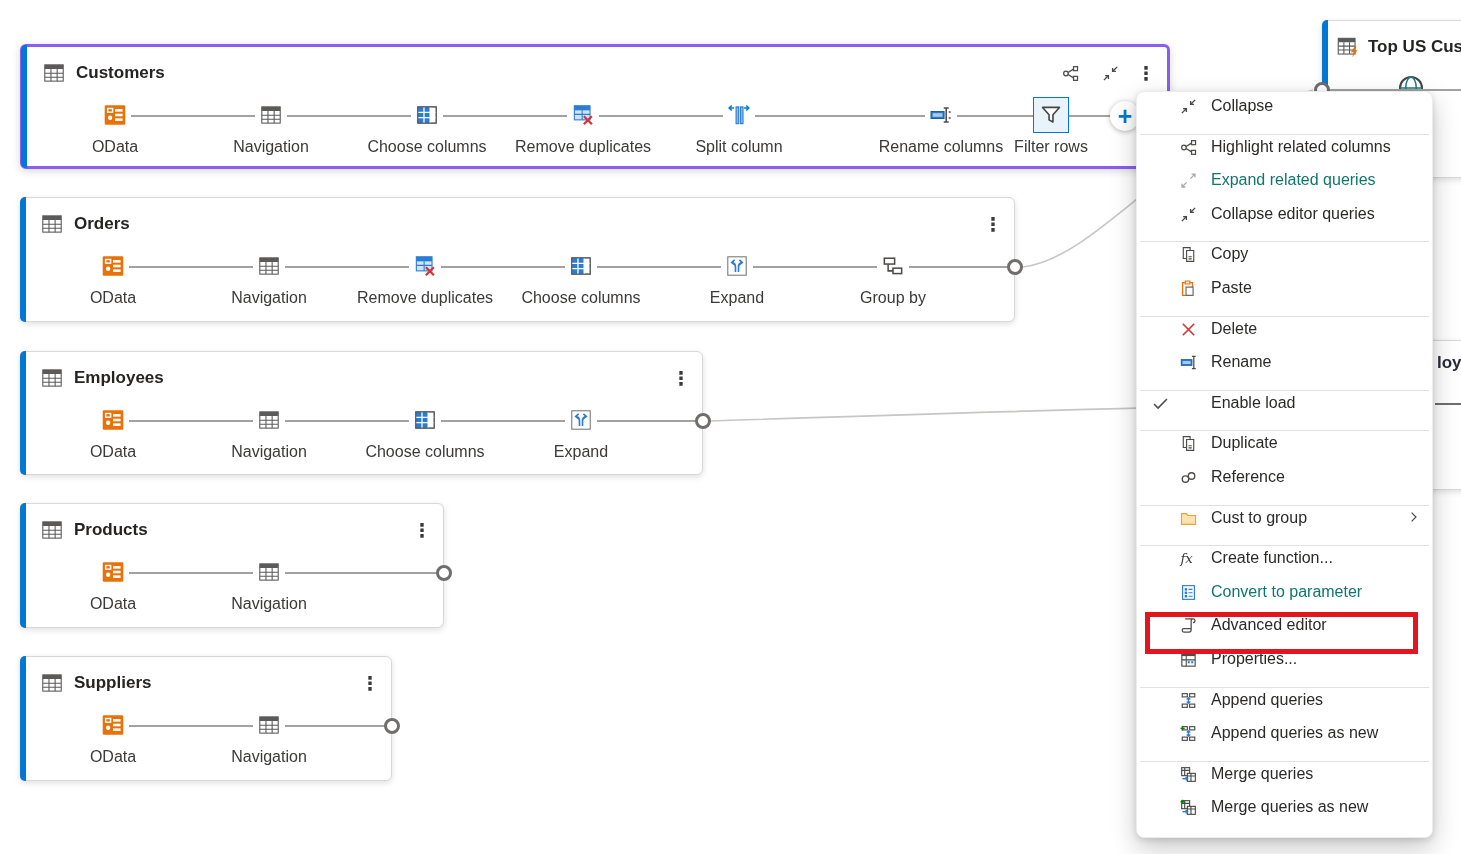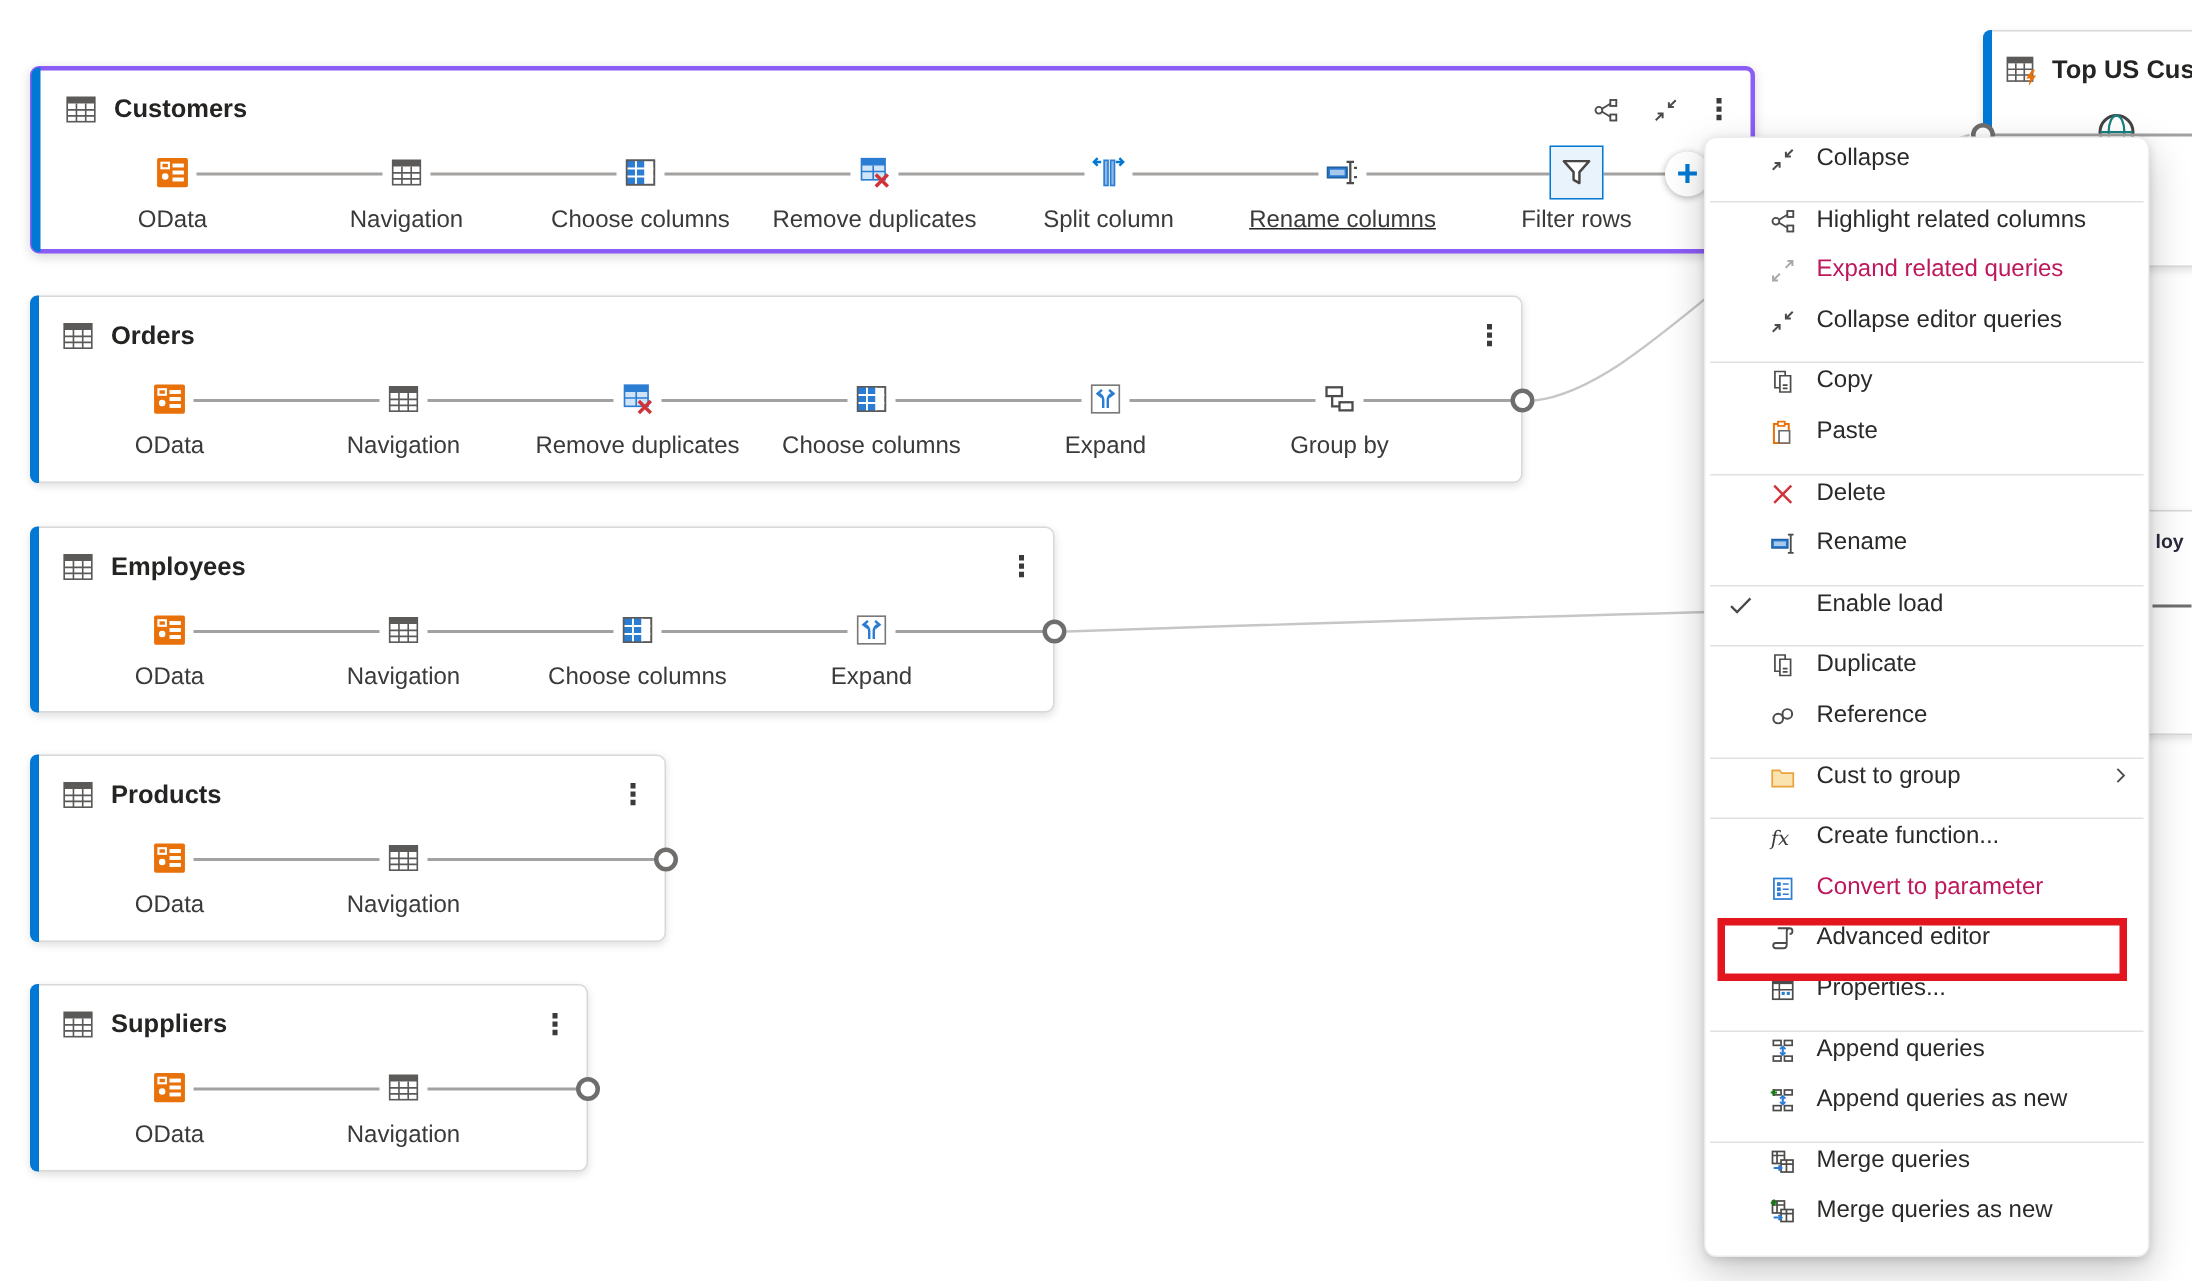--- a/index.html
+++ b/index.html
@@ -42,29 +42,29 @@
         display:flex;align-items:center;justify-content:center;line-height:1;z-index:3}
 
   
   .menu{position:absolute;left:1136px;top:91px;width:297px;z-index:10;background:#fff;
         border:1px solid #ececec;border-radius:8px;padding:5px 0;box-sizing:border-box;
         box-shadow:0 10px 26px rgba(0,0,0,.22),0 2px 6px rgba(0,0,0,.12)}
   .menu-item{height:33.6px;display:flex;align-items:flex-start;padding:0 10px 0 14px}
   .mi-check{width:28px;display:flex;align-items:center;flex:0 0 auto}
   .mi-icon{width:32px;display:flex;align-items:center;flex:0 0 auto}
   .mi-label{font-size:16px;color:#2b2a29;white-space:nowrap}
-  .menu-item.disabled .mi-label{color:#be185d}
+  .menu-item.disabled .mi-label{color:#0f766e}
   .mi-chevron{margin-left:auto;display:flex;align-items:center}
   .menu-sep{height:1px;background:#e3e1df;margin:3px 3px}
   .red-box{position:absolute;left:8px;right:14px;top:520px;height:42px;box-sizing:border-box;
         border:5px solid #e3161f;pointer-events:none;z-index:3}
 
   
   .sliver{z-index:5}
-  .sliver .ptitle{position:absolute;top:12px;left:26px;font-size:13px;font-weight:700;color:#2a2a3e}
+  .sliver .ptitle{position:absolute;top:12px;left:26px;font-size:17px;font-weight:700;color:#2a2a3e}
   .sliver .pline{position:absolute;top:62px;left:24px;width:26px;height:2px;background:#6f6e6d}
 </style>
 </head>
 <body>
 
 <svg class="wires" width="1461" height="854">
   <path d="M1023 267 C1100 258 1185 128 1313 90" stroke="#c8c6c4" stroke-width="1.6" fill="none"></path>
   <path d="M711 421 C950 413 1290 403 1461 402" stroke="#c8c6c4" stroke-width="1.6" fill="none"></path>
 </svg>
 
@@ -147,21 +147,21 @@
         <span class="step-icon">
           <svg viewBox="0 0 24 24" width="26" height="26">
             <path d="M7.5 5.5H3M16.5 5.5H21" stroke="#0078d4" stroke-width="1.5" fill="none"></path>
             <path d="M5.3 3.2L3 5.5l2.3 2.3M18.7 3.2L21 5.5l-2.3 2.3" fill="none" stroke="#0078d4" stroke-width="1.5"></path>
             <rect x="9.3" y="4.5" width="2.4" height="15.5" fill="#8cb8e8" stroke="#2b7cd3"></rect>
             <rect x="13.3" y="4.5" width="2.4" height="15.5" fill="#8cb8e8" stroke="#2b7cd3"></rect>
           </svg>
         </span>
         <span class="step-label">Split column</span>
       </div>
-      <div class="step" style="left: 797px; text-decoration: underline;">
+      <div class="step" style="left: 843px;">
         <span class="step-icon">
           <svg viewBox="0 0 24 24" width="26" height="26">
             <path d="M16.8 5.5v13M14.5 5.5h4.6M14.5 18.5h4.6" stroke="#4d4b4a" stroke-width="1.4" fill="none"></path>
             <rect x="2.8" y="8.8" width="12" height="6.4" fill="#2b7cd3" stroke="#1e5f9e"></rect>
             <rect x="4.3" y="10.3" width="9" height="3.4" fill="#a7c9ec"></rect>
             <path d="M19.1 9.2h1.8M19.1 14.8h1.8" stroke="#4d4b4a" stroke-width="1.4"></path>
           </svg>
         </span>
         <span class="step-label">Rename columns</span>
       </div>

